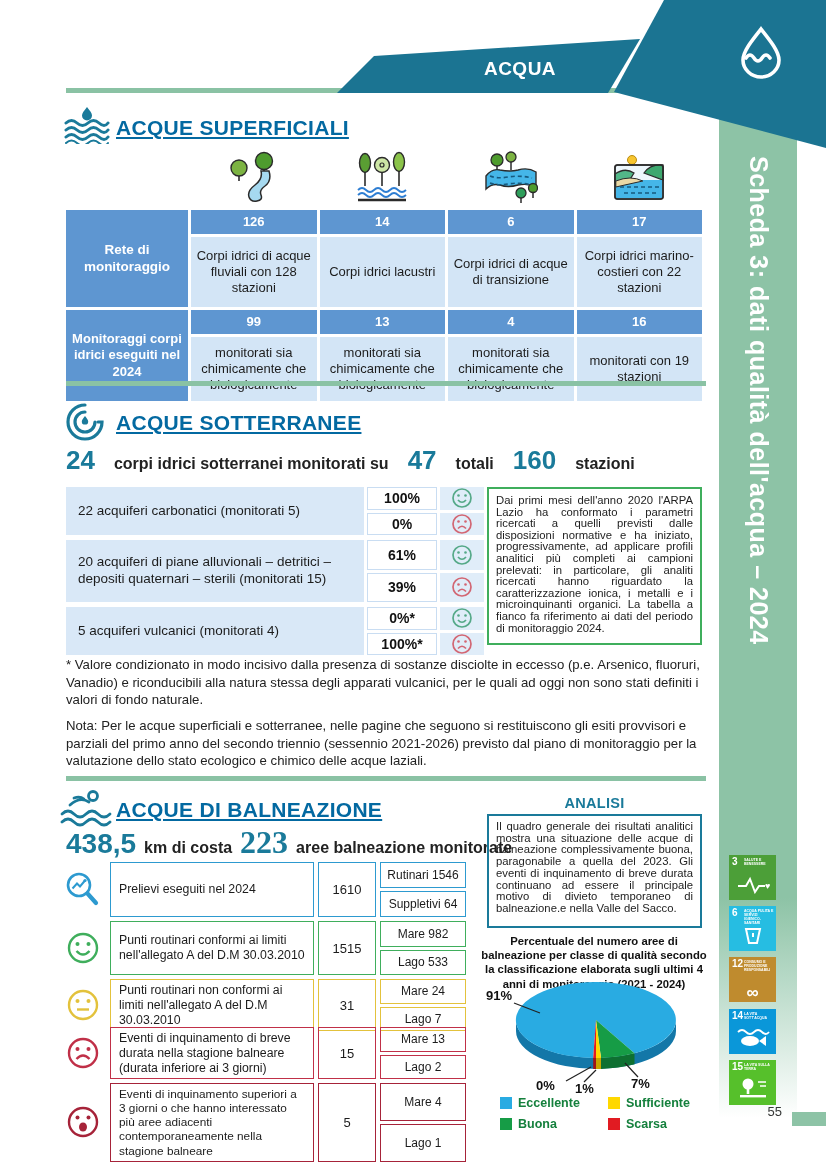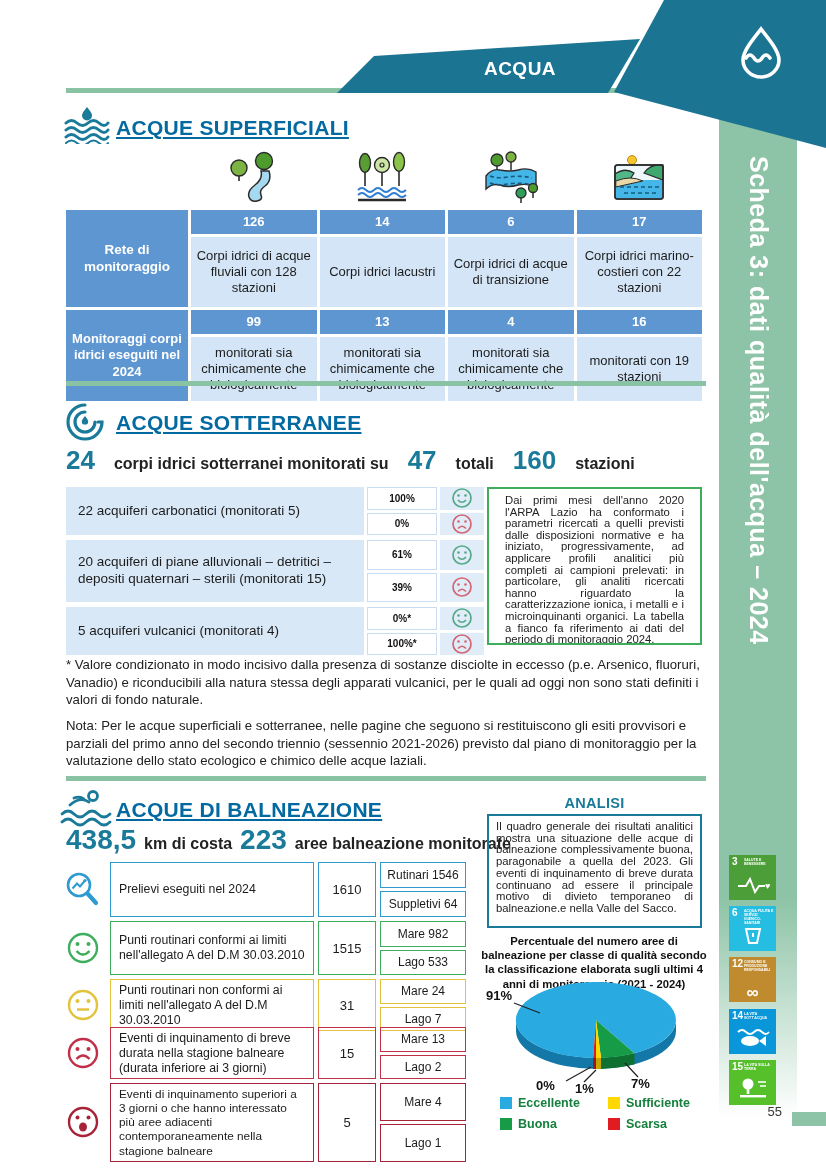--- a/index.html
+++ b/index.html
@@ -33,25 +33,25 @@
     grid-template-columns:122px repeat(4,1fr);grid-template-rows:24px 70px 24px 64px;gap:3px;}
   .t-hdr{background:#5e96d1;color:#fff;font-weight:bold;font-size:13px;display:flex;align-items:center;justify-content:center;text-align:center;line-height:1.15;}
   .t-rowhdr{background:#5e96d1;color:#fff;font-weight:bold;font-size:13.5px;display:flex;align-items:center;justify-content:center;text-align:center;line-height:1.25;padding:4px 6px;}
   .t-cell{background:#d3e5f6;color:#1c1c1c;font-size:13px;display:flex;align-items:center;justify-content:center;text-align:center;line-height:1.22;padding:6px 5px;}
   .col-icon{position:absolute;top:150px;}
 
   
   #sot-table{position:absolute;left:66px;top:487px;width:418px;display:flex;flex-direction:column;gap:5px;}
   .sot-row{display:grid;grid-template-columns:1fr 70px 44px;grid-template-rows:1fr 1fr;gap:3px;}
   .sot-label{grid-row:1/3;background:#d9e8f7;font-size:13.5px;line-height:1.25;display:flex;align-items:center;padding:6px 12px;color:#1c1c1c;}
-  .sot-pct{background:#fff;border:1px solid #c9ddf2;font-weight:bold;font-size:10px;display:flex;align-items:center;justify-content:center;color:#111;}
+  .sot-pct{background:#fff;border:1px solid #c9ddf2;font-weight:bold;font-size:14px;display:flex;align-items:center;justify-content:center;color:#111;}
   .sot-face{background:#e0edf9;display:flex;align-items:center;justify-content:center;}
 
   .green-box{position:absolute;left:487px;top:487px;width:215px;height:158px;border:2px solid #3fae5c;
-    padding:6px 16px;box-sizing:border-box;font-size:11.3px;line-height:11.6px;text-align:justify;color:#222;overflow:hidden;}
+    padding:6px 7px;box-sizing:border-box;font-size:11.3px;line-height:11.6px;text-align:justify;color:#222;overflow:hidden;}
 
   .para{position:absolute;left:66px;width:640px;font-size:13.2px;line-height:1.33;color:#222;}
 
   
   #bal-table{position:absolute;left:60px;top:862px;width:406px;display:flex;flex-direction:column;gap:4px;}
   .bal-row{display:grid;grid-template-columns:46px 204px 58px 86px;gap:4px;}
   .bal-icon{display:flex;align-items:center;justify-content:center;}
   .bal-label{border:1.5px solid;background:#fff;font-size:12.3px;line-height:1.2;display:flex;align-items:center;padding:3px 8px;color:#1c1c1c;}
   .bal-val{border:1.5px solid;display:flex;align-items:center;justify-content:center;font-size:13px;color:#1c1c1c;}
   .bal-subs{display:flex;flex-direction:column;gap:3px;}
@@ -339,21 +339,21 @@
     <g stroke="#1a7a9a" stroke-width="2.8" fill="none" stroke-linecap="round">
       <path d="M2,26 q6,-6 12,0 t12,0 t12,0 t12,0"></path>
       <path d="M2,34 q6,-6 12,0 t12,0 t12,0 t12,0"></path>
     </g>
   </svg>
   <div class="sec-title" style="top:798px;">ACQUE DI BALNEAZIONE</div>
 
   <div class="stats-line" style="top:824px;gap:8px;">
     <span class="stat-num" style="font-size:28px;text-align:center;">438,5</span>
     <span>km di costa</span>
-    <span class="stat-num" style="font-size:28px;">223</span>
+    <span class="stat-num" style="font-size:32px;font-family:Liberation Serif, serif;">223</span>
     <span>aree balneazione monitorate</span>
   </div>
 
   <div id="bal-table">
 
     <div class="bal-row" style="height:55px;">
       <div class="bal-icon">
         <svg width="40" height="40">
             <circle cx="16" cy="15" r="11" fill="none" stroke="#2d9ad0" stroke-width="2.6"></circle>
             <path d="M9.5,18.5 l4.5,-5 3,3 5,-6" stroke="#2d9ad0" stroke-width="2" fill="none"></path>

